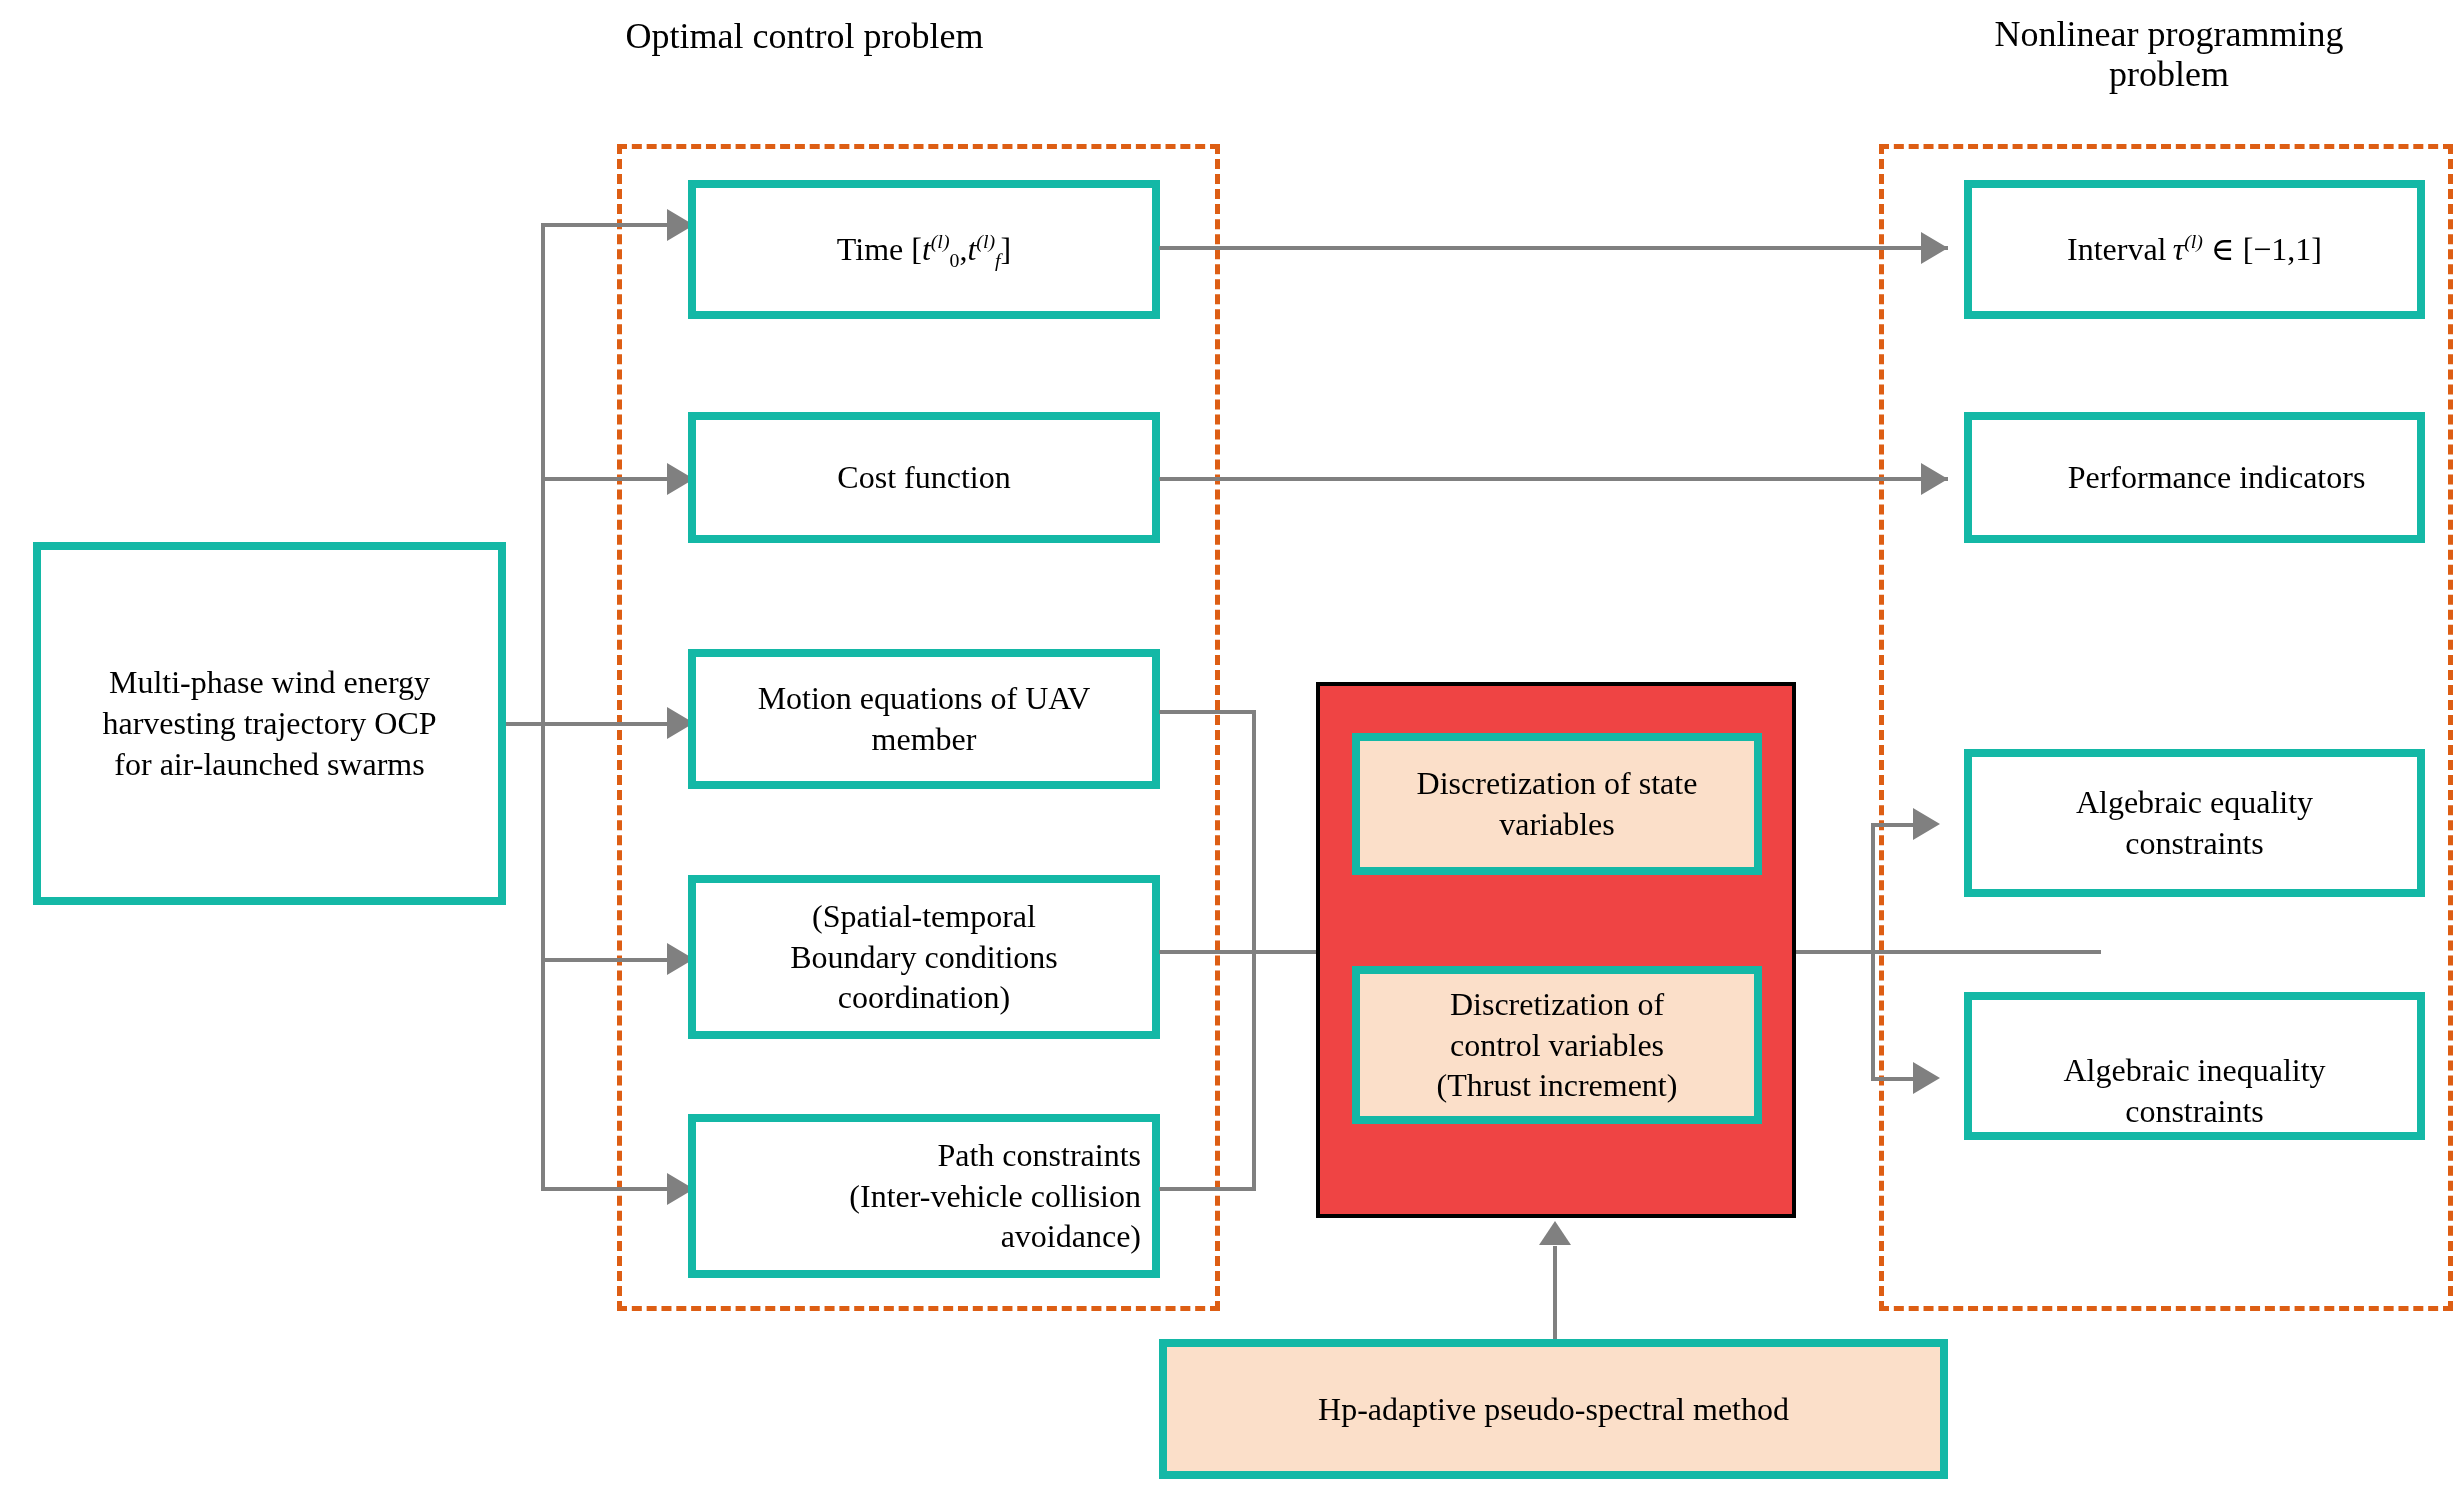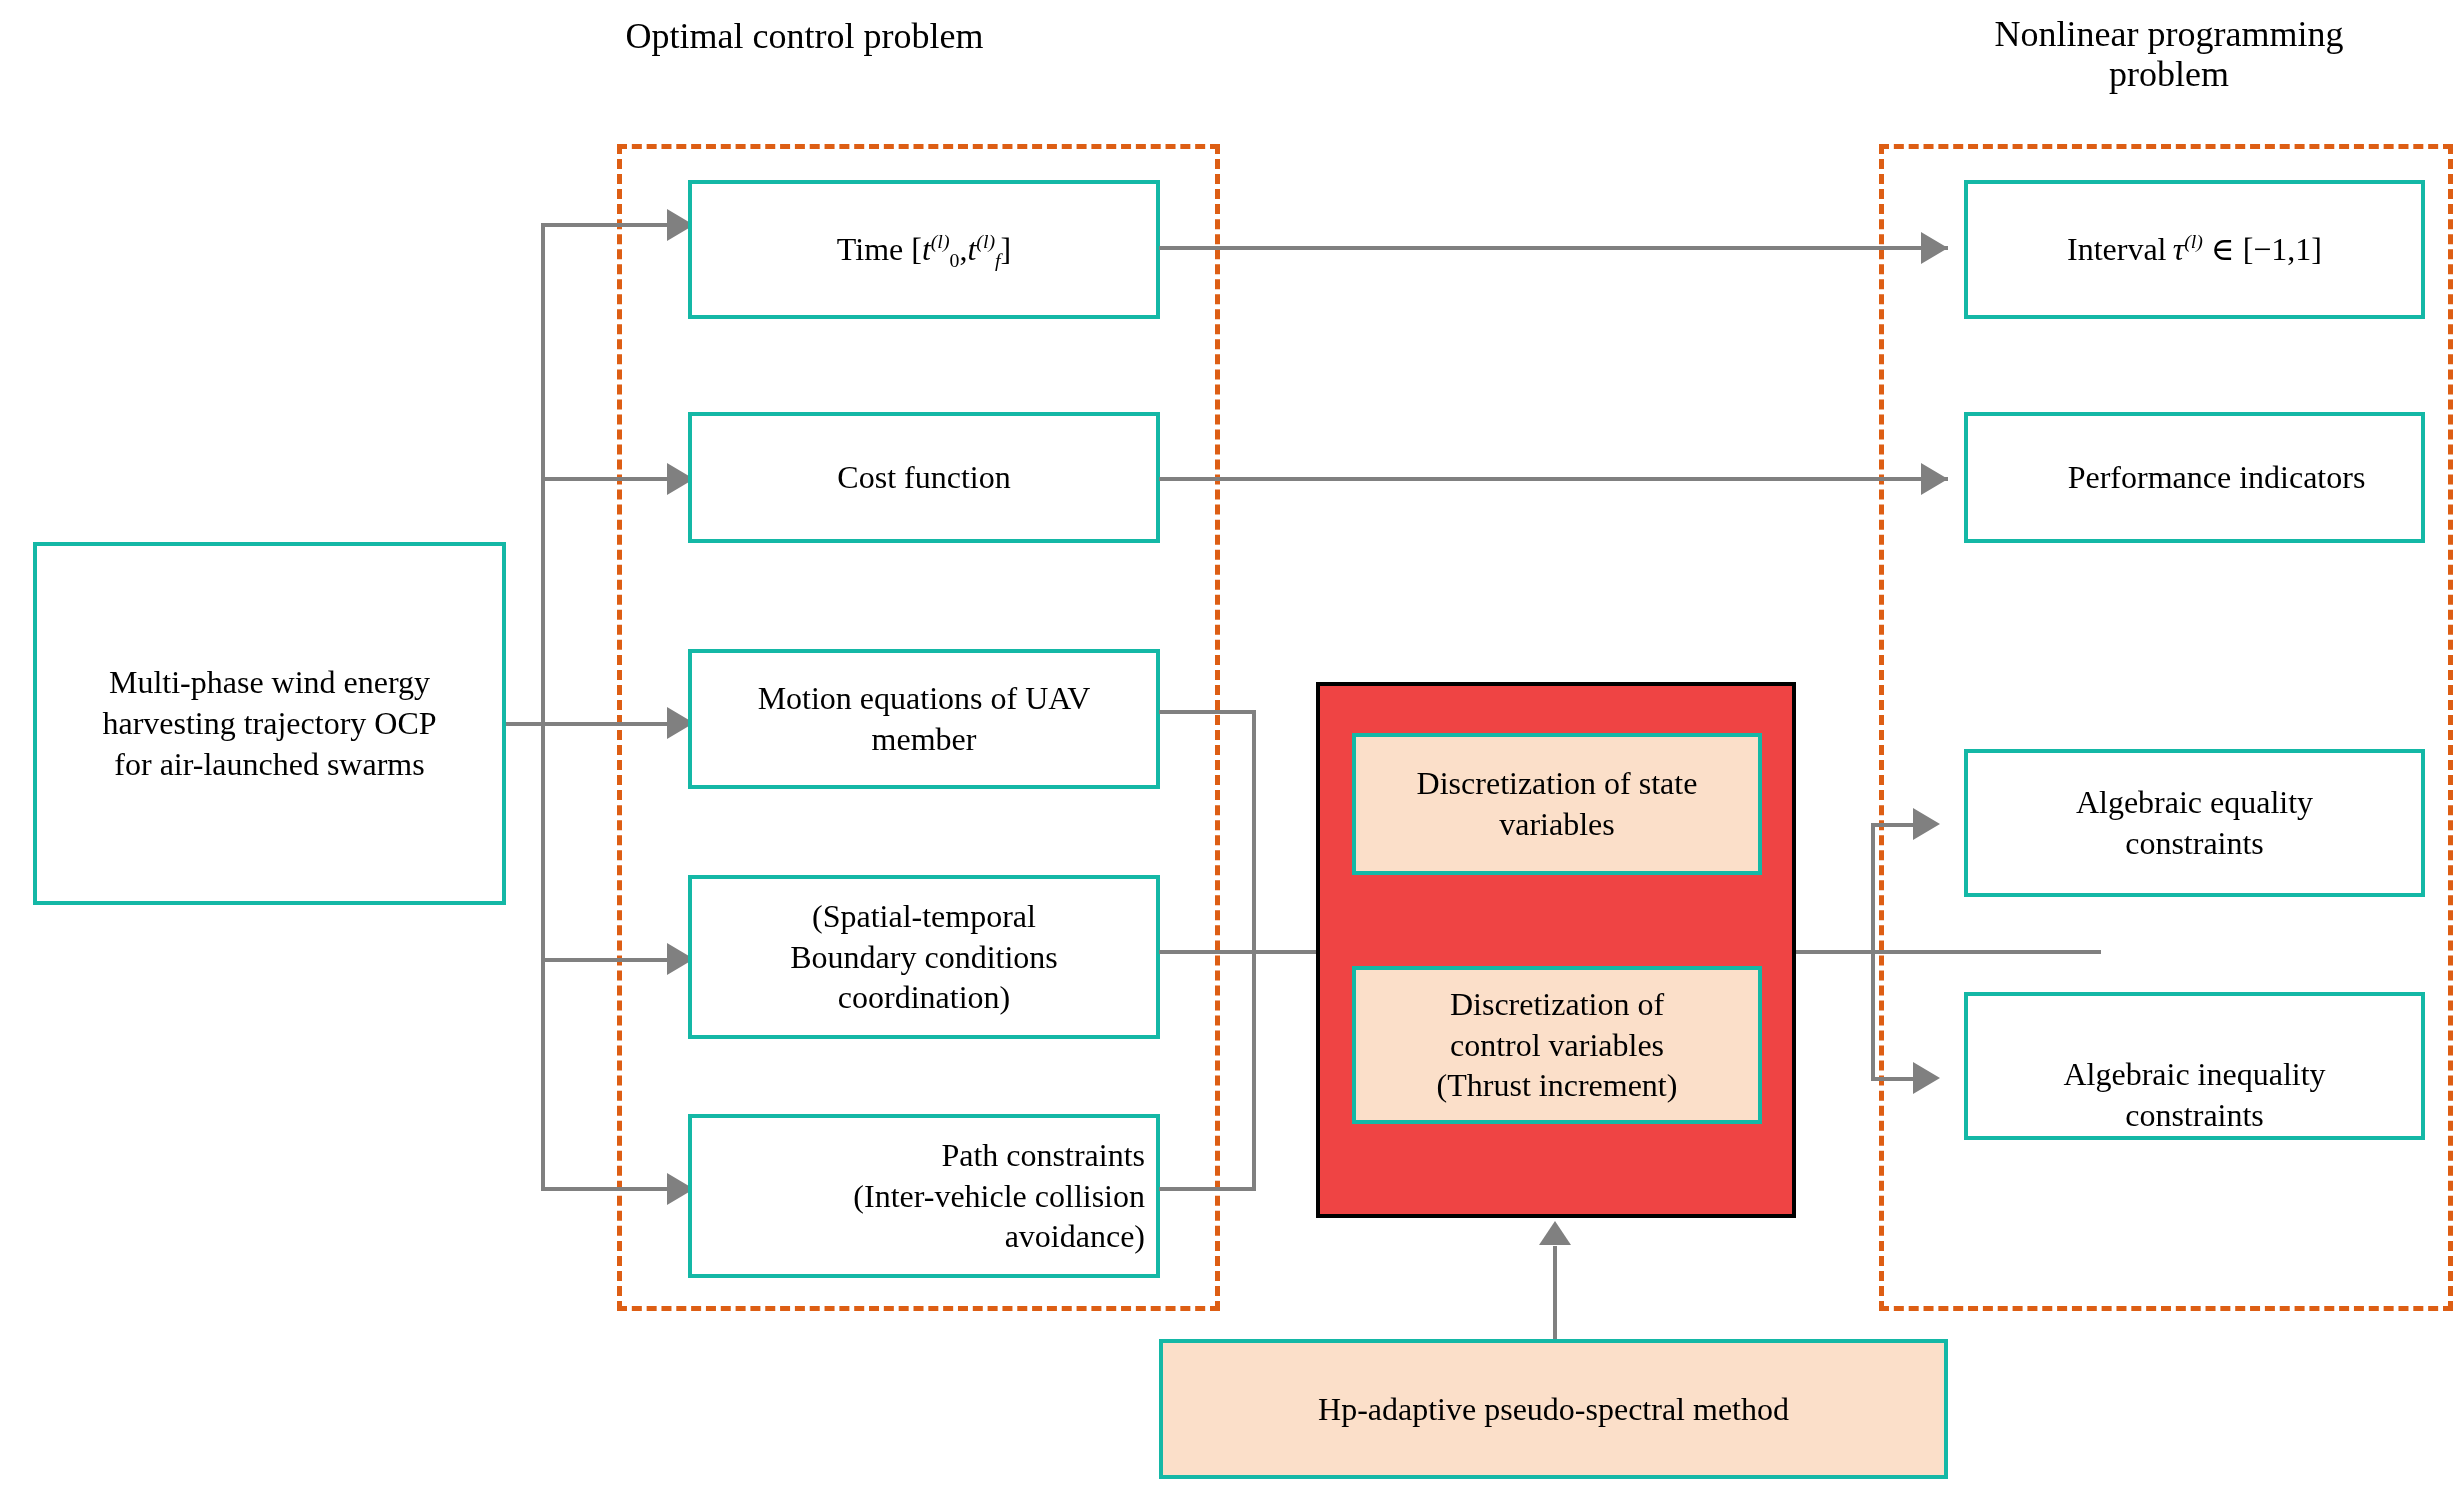--- a/index.html
+++ b/index.html
@@ -17,21 +17,21 @@
   .group-frame{
     position:absolute;
     border:5.5px dashed #DD5E14;
     background:transparent;
     box-sizing:border-box;
   }
 
   
   .node{
     position:absolute;box-sizing:border-box;
-    border:4px solid #14b8a6;
+    border:8px solid #14b8a6;
     background:#ffffff;
     display:flex;align-items:center;justify-content:center;
     text-align:center;
     font-size:32px;line-height:1.28;color:#000;
     font-family:"Liberation Serif","DejaVu Serif",serif;
     box-shadow:4.7px 4.7px 0 -0.8px rgba(0,0,0,0.0);
   }
   .node .inner{padding:0 11px;width:100%;}
 
   

